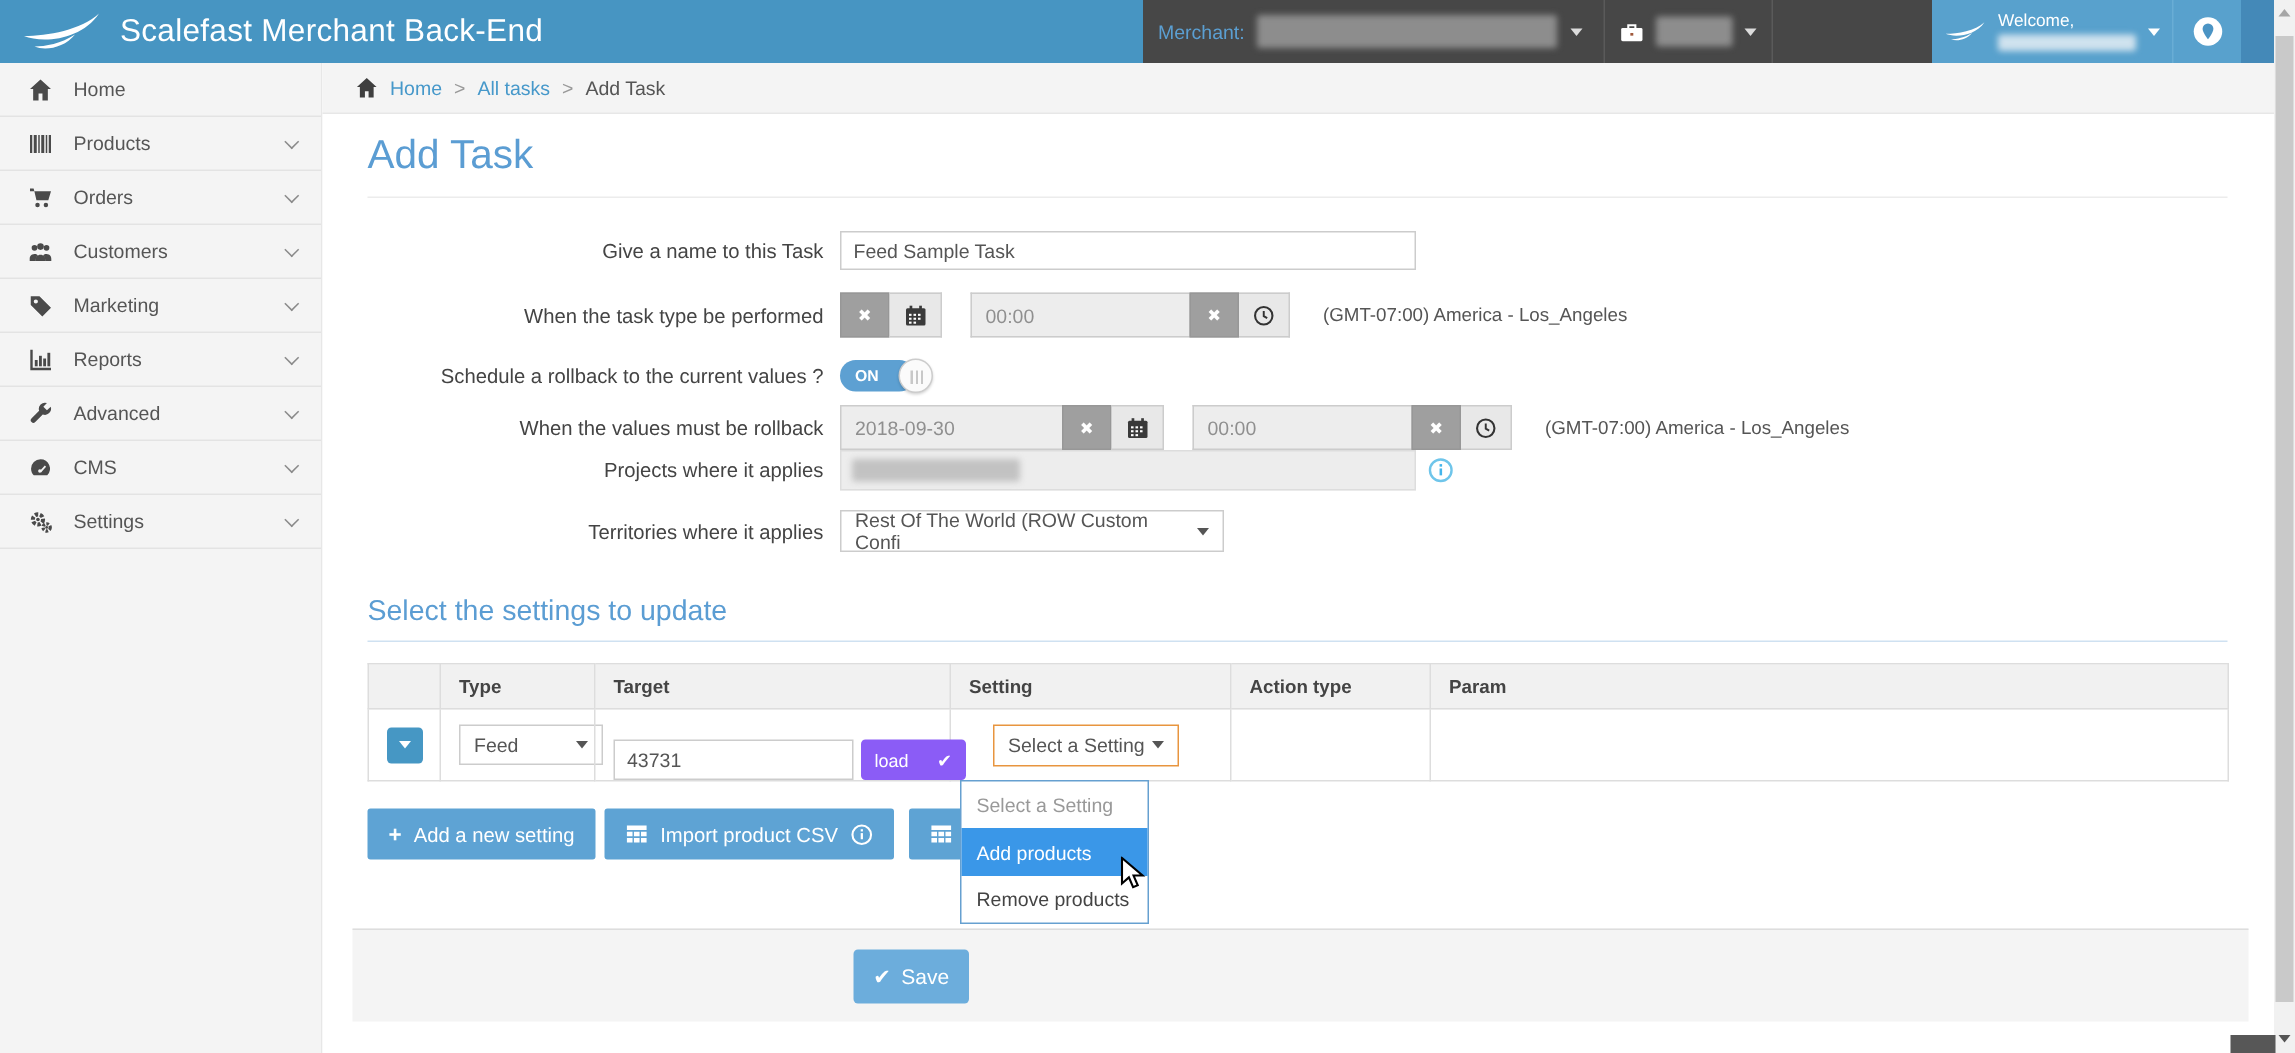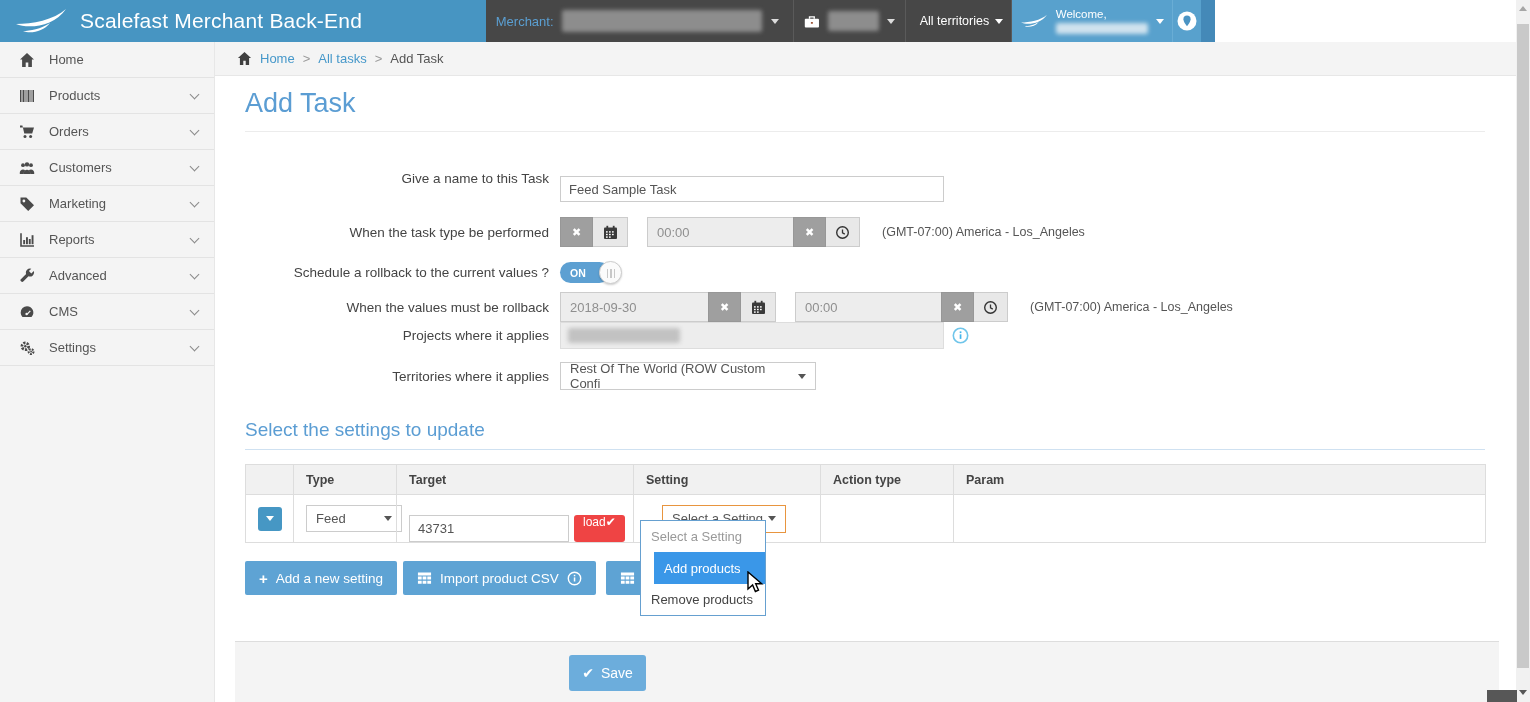--- a/index.html
+++ b/index.html
@@ -1,20 +1,20 @@
 <!DOCTYPE html>
 <html><head>
 <meta charset="utf-8">
 <style>
   * { margin:0; padding:0; box-sizing:border-box; }
   html,body { font-family:"Liberation Sans",sans-serif; background:#fff; }
   #root { position:relative; width:1530px; height:702px; background:#fff; overflow:hidden; }
 
   
-  .topbar { position:absolute; top:0; left:0; width:1215px; height:42px; display:flex; }
+  .topbar { position:absolute; top:0; left:0; width:1530px; height:42px; display:flex; }
   .brand { width:762px; background:#4795c2; display:flex; align-items:center; padding-left:14px; }
   .brand svg { flex:0 0 auto; }
   .app-title { color:#fff; font-size:21px; margin-left:12px; letter-spacing:.2px; }
   .hdr-dark { width:526px; background:#474747; display:flex; align-items:stretch; }
   .hgroup { display:flex; align-items:center; border-right:1px solid #5a5a5a; padding:0 10px; cursor:pointer; }
   .hgroup.merchant { width:308px; }
   .hgroup.store { width:112px; }
   .hgroup.terr { width:106px; padding:0 8px; }
   .mlabel { color:#5b9fd2; font-size:13px; margin-right:8px; white-space:nowrap; }
   .terr-label { color:#fff; font-size:12.5px; margin:0 6px; white-space:nowrap; }
@@ -50,21 +50,21 @@
   .page-title { margin-top:12px; font-size:27px; line-height:30px; font-weight:300; color:#5b9dd3; }
   .rule { border-bottom:1px solid #ececec; margin-top:13px; }
 
   .frow { display:flex; align-items:center; }
   .flabel { width:304px; margin-right:11px; text-align:right; font-size:13.5px; color:#444; }
   .r1 { margin-top:22px; margin-bottom:15px; }
   .r2 { margin-bottom:14px; }
   .r3 { margin-bottom:8px; }
   .r4 { }
   .r5 { margin-bottom:13px; }
-  .text-input { height:26px; width:384px; border:1px solid #ccc; padding:0 8px; font-family:inherit; font-size:13px; color:#555;margin-top:22px; }
+  .text-input { height:26px; width:384px; border:1px solid #ccc; padding:0 8px; font-family:inherit; font-size:13px; color:#555; }
   .dtgroup { display:flex; height:30px; }
   .dtgroup.time { margin-left:19px; }
   .dt-input { width:148px; background:#ededed; border:1px solid #ccc; border-right:none; color:#8f8f8f; padding:0 9px; font-size:13px; display:flex; align-items:center; }
   .dtgroup.time .dt-input { width:146px; }
   .btn-x { width:33px; background:#9f9f9f; border:1px solid #979797; color:#fff; font-size:11px; display:flex; align-items:center; justify-content:center; cursor:pointer; }
   .btn-pick { width:35px; background:#e8e8e8; border:1px solid #ccc; border-left:none; display:flex; align-items:center; justify-content:center; cursor:pointer; color:#333; }
   .dtgroup.time .btn-pick { width:34px; }
   .tz { margin-left:22px; font-size:12.5px; color:#555; }
 
   .toggle { position:relative; width:62px; height:23px; cursor:pointer; }
@@ -83,37 +83,37 @@
   .rule-blue { border-bottom:1px solid #cfe1f1; margin-top:8px; }
 
   table.stable { margin-top:14px; width:1240px; border-collapse:collapse; table-layout:fixed; font-size:13px; }
   .stable th { background:#f1f1f1; border:1px solid #ddd; height:30px; text-align:left; padding-left:12px; color:#444; font-weight:600; font-size:12.5px; }
   .stable td { border:1px solid #ddd; height:46px; padding-left:12px; vertical-align:middle; }
   .stable td.c0 { padding:0; text-align:center; }
   .expander { width:24px; height:24px; background:#4697c4; border:none; border-radius:3px; display:inline-flex; align-items:center; justify-content:center; cursor:pointer; }
   .type-sel { width:96px; height:27px; }
   .target-wrap { display:flex; align-items:center;margin-top:20px; }
   .target-input { width:160px; height:27px; border:1px solid #ccc; padding:0 8px; font-family:inherit; font-size:13px; color:#555; }
-  .btn-load { margin-left:5px; height:27px; background:#ef4444; color:#fff; border:none; border-radius:3px; font-size:12px; padding:0 9px; display:flex; align-items:flex-start; gap:0; cursor:pointer; }
+  .btn-load { margin-left:5px; height:27px; background:#8b5cf6; color:#fff; border:none; border-radius:3px; font-size:12px; padding:0 9px; display:flex; align-items:center; gap:19px; cursor:pointer; }
   .setting-sel { width:124px; height:28px; margin-left:16px; border:1px solid #e8953f; }
 
   .actions { display:flex; margin-top:18px; }
   .act { height:34px; background:#5ea3d4; color:#fff; border:none; border-radius:2px; font-family:inherit; font-size:13.5px; padding:0 14px; display:flex; align-items:center; gap:8px; cursor:pointer; }
   .act .plus { font-weight:700; font-size:15px; }
   .act.import { margin-left:6px; }
   .act.create { margin-left:10px; width:160px; justify-content:flex-start; }
 
   .footerband { margin:46px -14px 0 -10px; height:62px; background:#f4f4f4; border-top:1px solid #ddd; position:relative; }
   .save { position:absolute; left:334px; top:13px; width:77px; height:36px; background:#6caddc; color:#fff; border:none; border-radius:3px; font-family:inherit; font-size:14px; display:flex; align-items:center; justify-content:center; gap:7px; cursor:pointer; }
 
   
   .dropdown { position:absolute; left:640px; top:520px; width:126px; background:#fff; border:1px solid #66a0d0; z-index:40; font-size:13px; }
   .opt { height:31px; display:flex; align-items:center; padding-left:10px; color:#444; cursor:pointer; }
   .opt.placeholder { color:#999; }
-  .opt.highlighted { background:#3a97e8; color:#fff; height:32px;margin-left:13px; }
+  .opt.highlighted { background:#3a97e8; color:#fff; height:32px; }
   .cursor { position:absolute; left:746px; top:571px; z-index:50; }
 
   .sb { position:absolute; right:0; top:0; width:14px; height:702px; background:#f1f1f1; z-index:30; }
   .sb-up { position:absolute; top:6px; left:3px; width:0; height:0; border-left:4px solid transparent; border-right:4px solid transparent; border-bottom:5px solid #a6a6a6; }
   .sb-thumb { position:absolute; top:24px; left:1px; width:12px; height:644px; background:#c9c9c9; }
   .sb-down { position:absolute; bottom:7px; left:3px; width:0; height:0; border-left:4px solid transparent; border-right:4px solid transparent; border-top:5px solid #555; }
   .corner { position:absolute; left:1487px; top:690px; width:30px; height:12px; background:#575757; z-index:31; }
 </style>
 </head>
 <body>
@@ -135,29 +135,20 @@
         <span class="caret lightgray"></span>
       </div>
       <div class="hgroup store">
         <svg width="16" height="13" viewBox="0 0 16 13">
           <rect x="0.8" y="3.6" width="14.4" height="9" rx="1" fill="#fff"></rect>
           <path d="M5.6 3.6V1.8h4.8v1.8" fill="none" stroke="#fff" stroke-width="1.4"></path>
           <rect x="7" y="7" width="2" height="1.8" fill="#a0593c"></rect>
         </svg>
         <span class="redacted store-r"></span>
         <span class="caret lightgray"></span>
-      </div>
-      <div class="hgroup terr">
-        <svg width="13" height="13" viewBox="0 0 13 13">
-          <g stroke="#b08a52" stroke-width="2" stroke-linecap="round">
-            <path d="M6.5 1v11M1.7 3.7l9.6 5.6M11.3 3.7L1.7 9.3" fill="none"></path>
-          </g>
-        </svg>
-        <span class="terr-label">All territories</span>
-        <span class="caret white"></span>
       </div>
     </div>
     <div class="hdr-welcome">
       <svg width="38" height="20" viewBox="0 0 54 26">
         <path d="M52 1C40 12 18 16 2 16c12 5 38 3 50-15z" fill="#fff"></path>
         <path d="M36 15c-9 6-20 8-27 8 7 3 20 1 27-8z" fill="#fff"></path>
       </svg>
       <span class="welcome-col">
         <span class="welcome-label">Welcome,</span>
         <span class="redacted user-r"></span>

